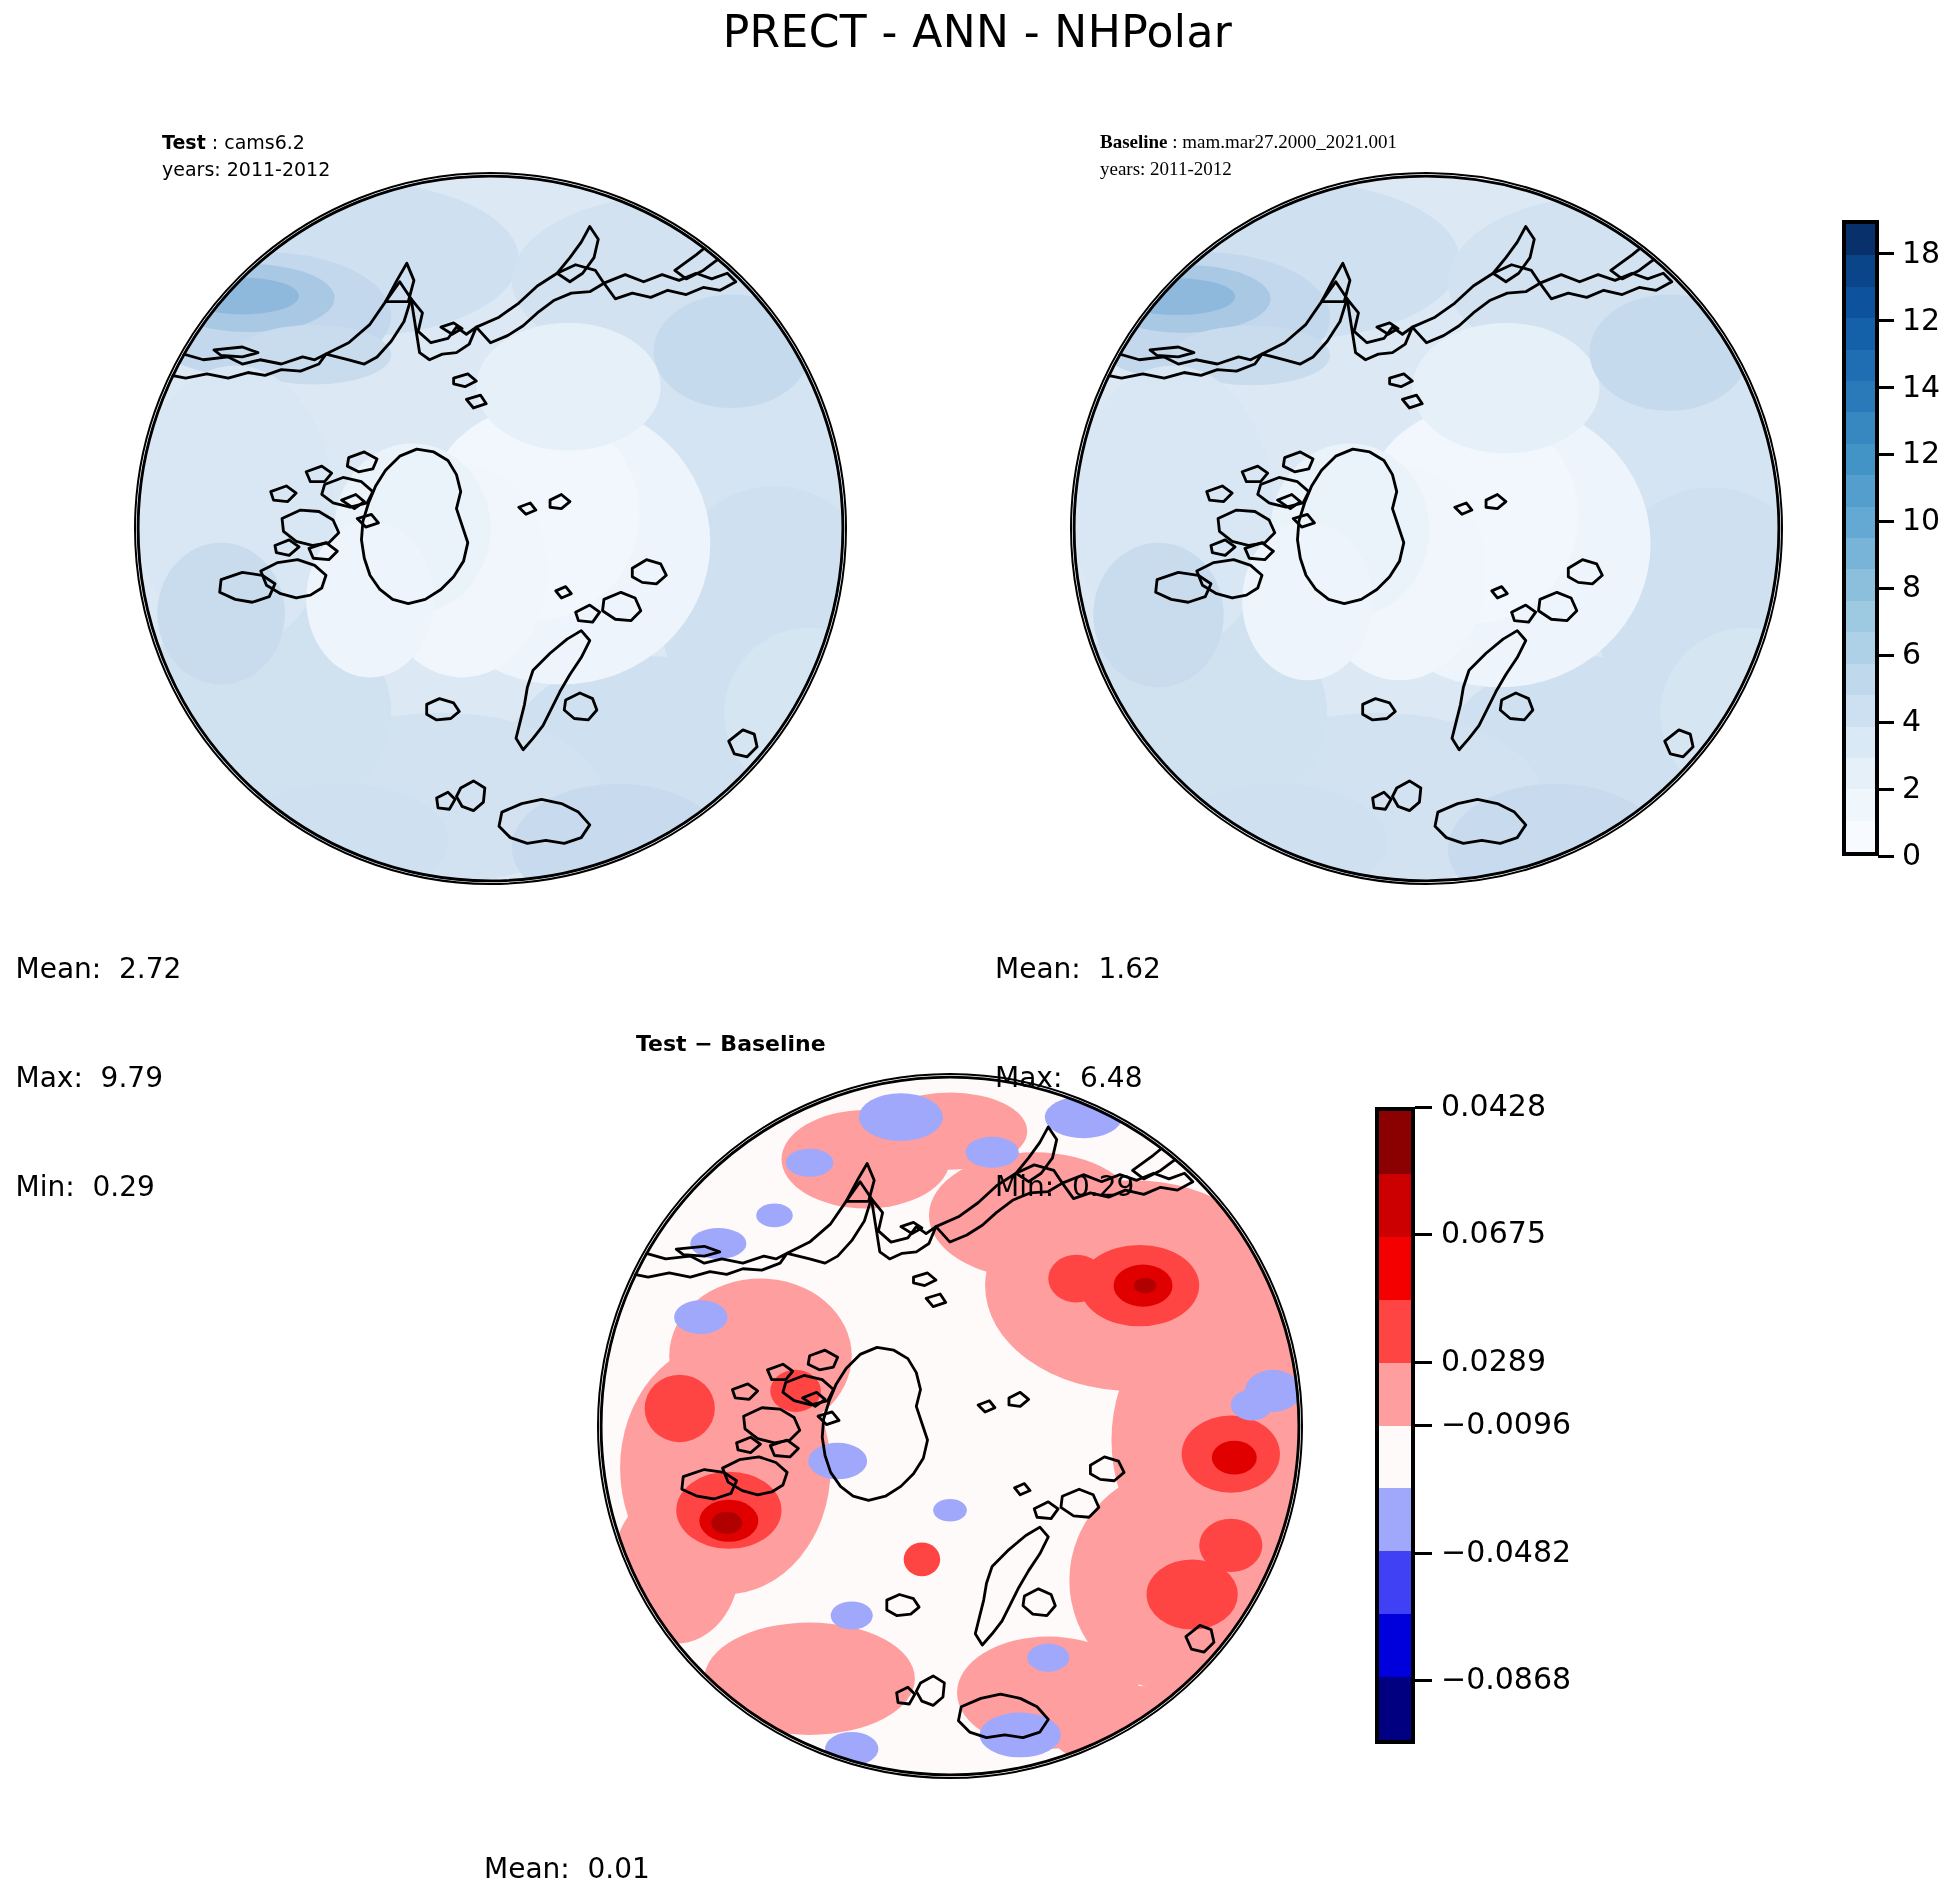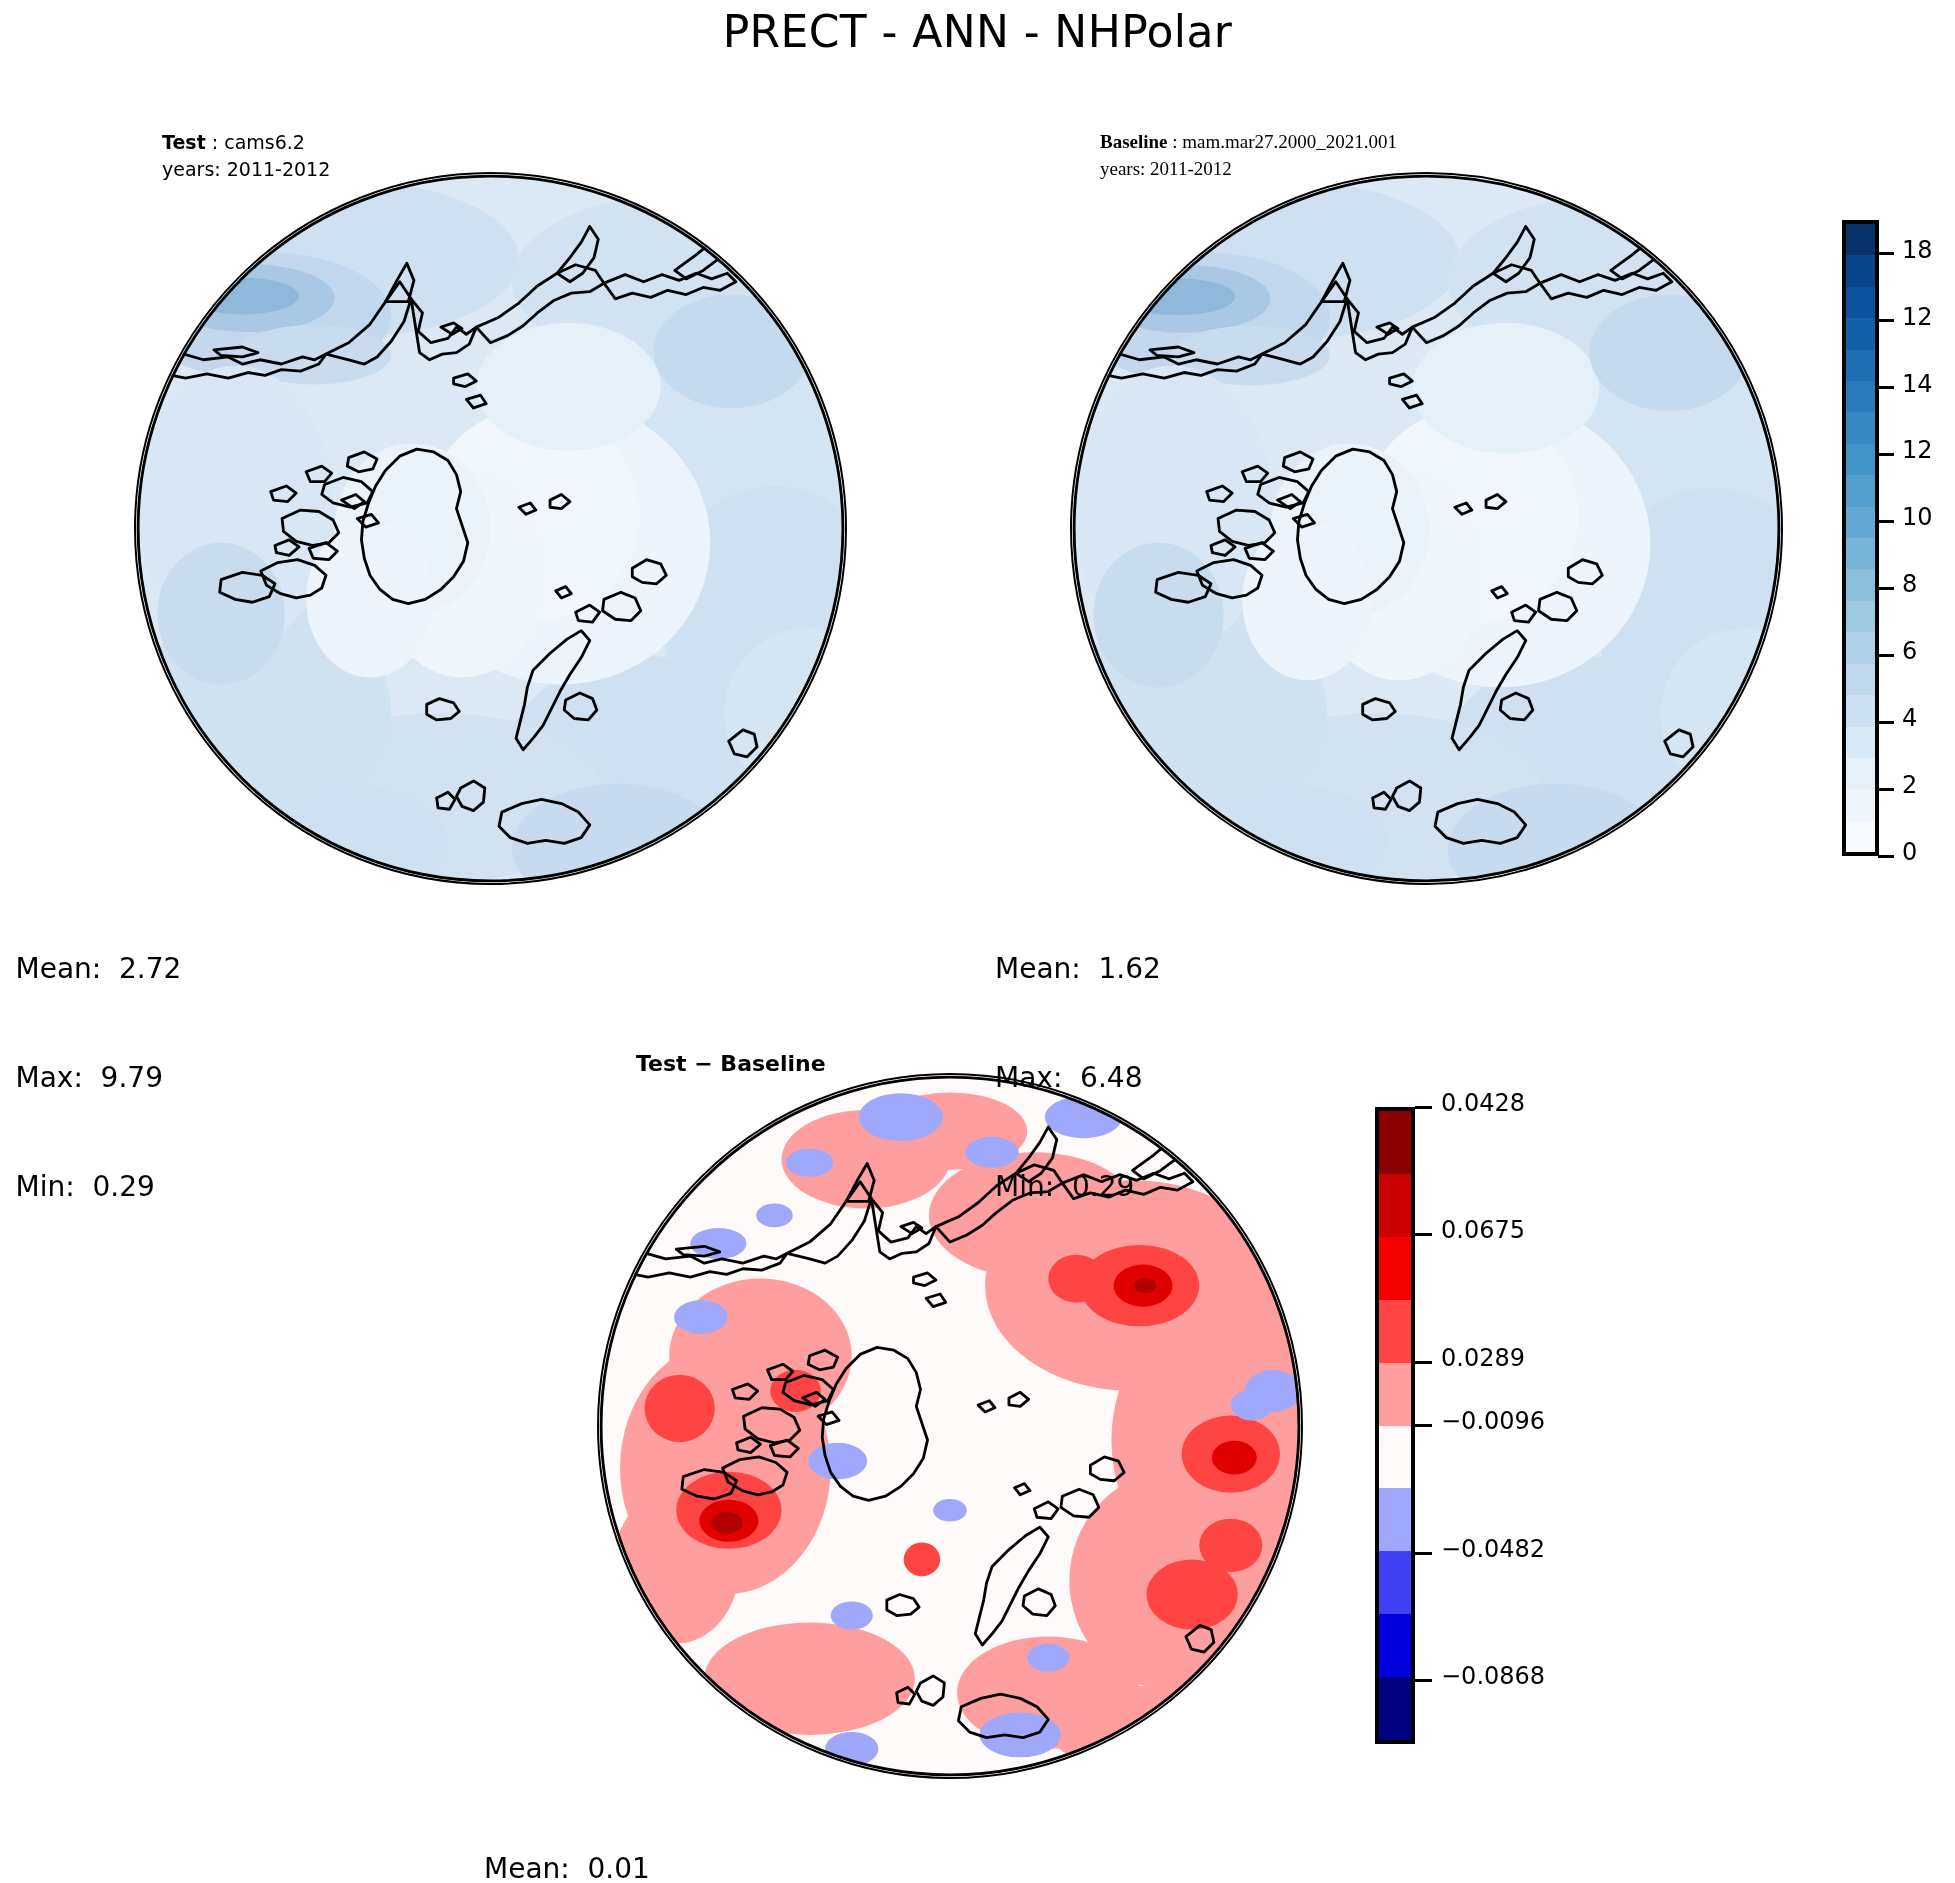--- a/index.html
+++ b/index.html
@@ -28,29 +28,29 @@
   #panel-base  {left:1070px;top:172px; width:713px;height:706px;}
   #panel-diff  {left:597px; top:1073px;width:706px;height:706px;}
 
   
   .stats{position:absolute;font-size:28px;line-height:1.30;white-space:pre;}
   #stats-test{left:15.5px; top:878px;}
   #stats-base{left:948px;top:878px;margin-left:47px;}
   #stats-diff{left:484px; top:1778px;}
 
   
-  #diff-title{position:absolute;left:636px;top:1031px;font-size:22px;font-weight:bold;margin-top:20px;}
+  #diff-title{position:absolute;left:636px;top:1031px;font-size:22px;font-weight:bold;}
 
   
   .cbar-wrap{position:absolute;}
   .cbar{position:absolute;border:4.2px solid #000;box-sizing:border-box;
         display:flex;flex-direction:column;}
   .cbar .band{width:100%;flex:1 1 auto;}
   .cb-tick{position:absolute;height:2.8px;background:#000;}
-  .cb-lab{position:absolute;font-size:24px;line-height:1;white-space:pre;}
+  .cb-lab{position:absolute;font-size:30px;line-height:1;white-space:pre;}
 
   #cbar-main{left:1842px;top:220px;width:37px;height:636px;}
   #cbar-diff{left:1375px;top:1107px;width:40px;height:637px;}
 </style>
 </head>
 <body>
 
 <div class="fig-title">PRECT - ANN - NHPolar</div>
 
 <div class="panel-head" id="head-test">

